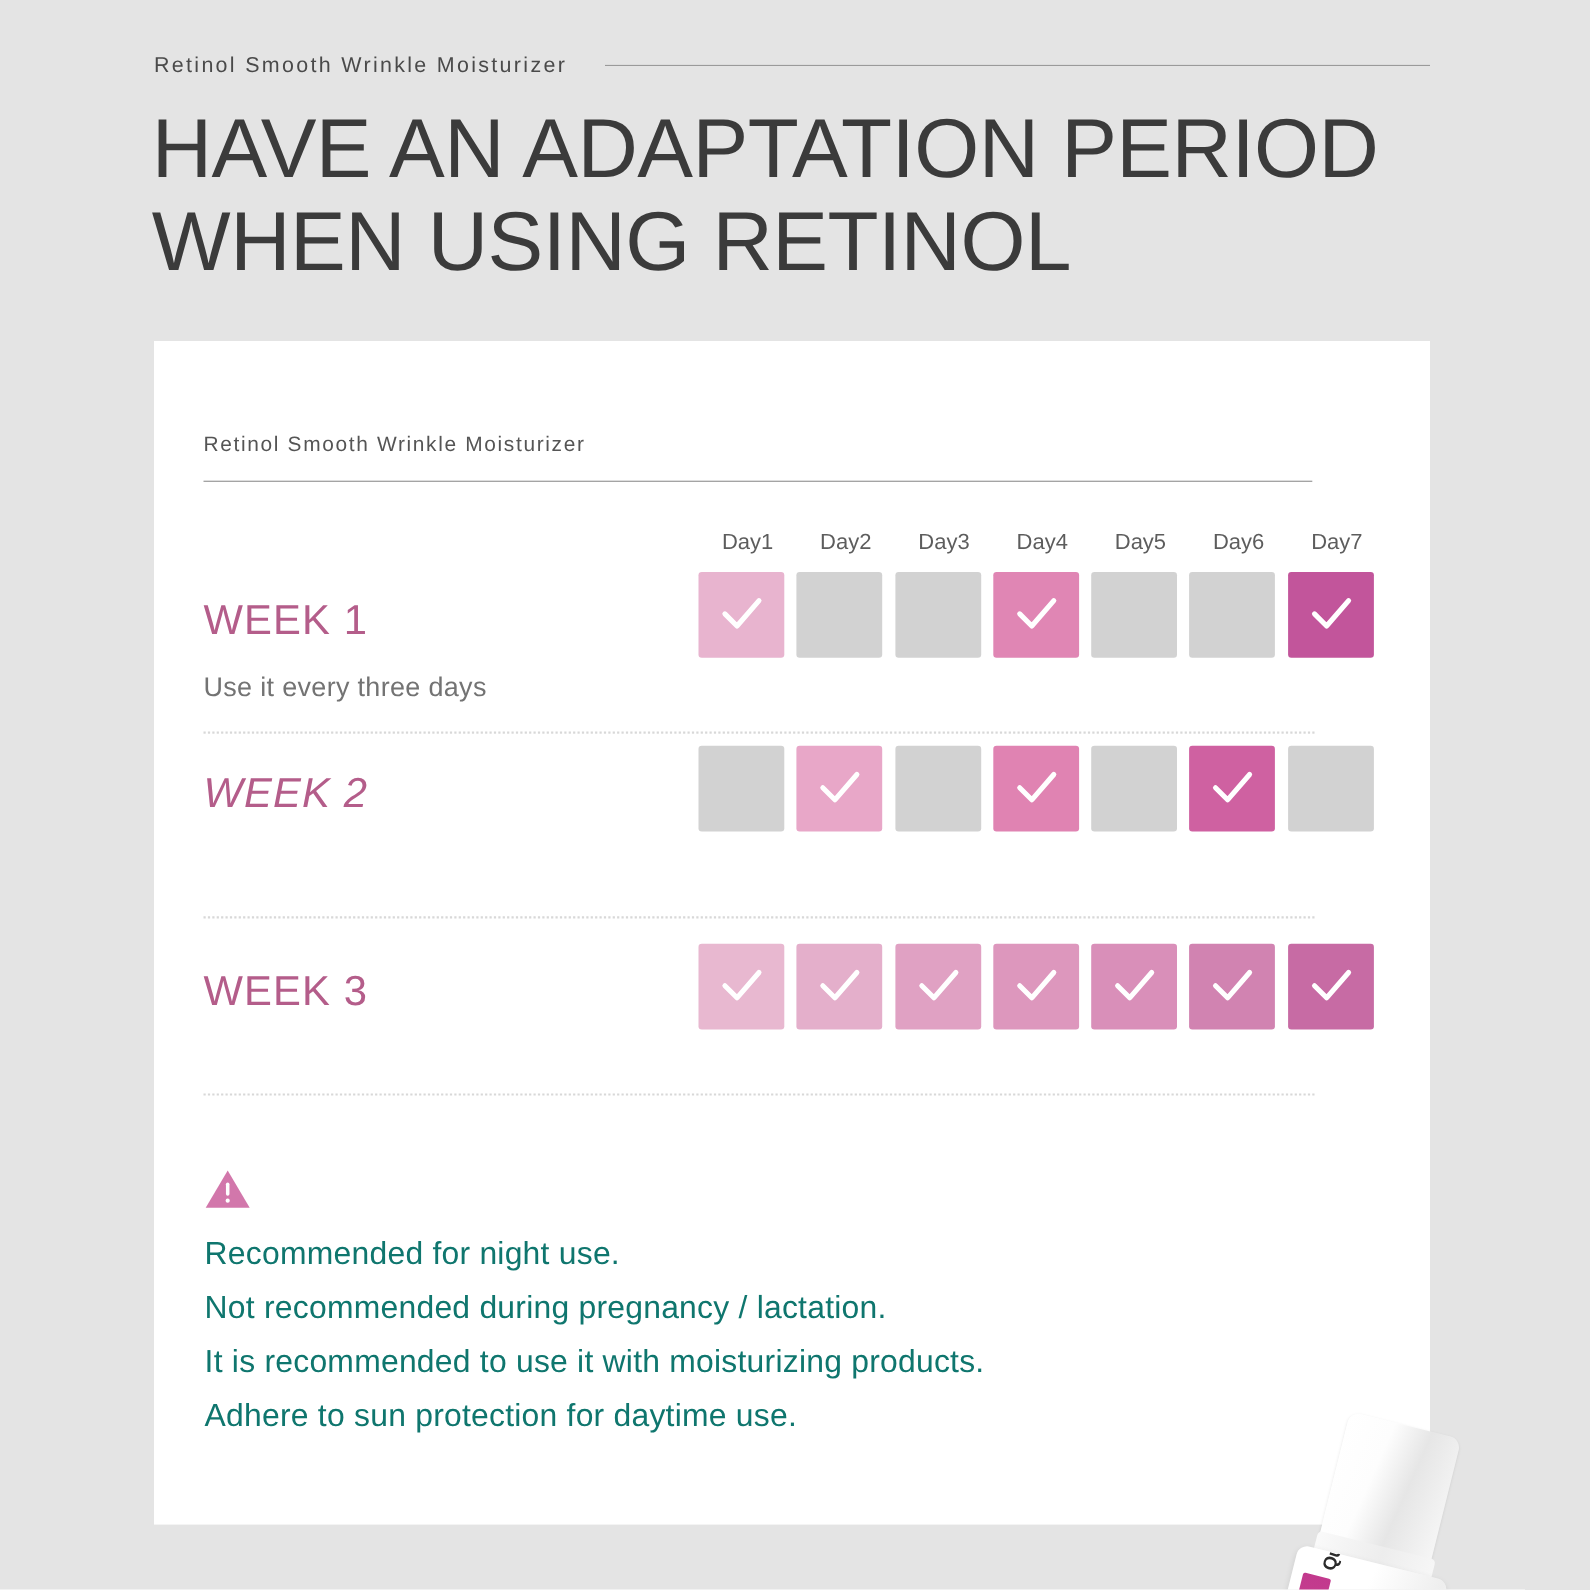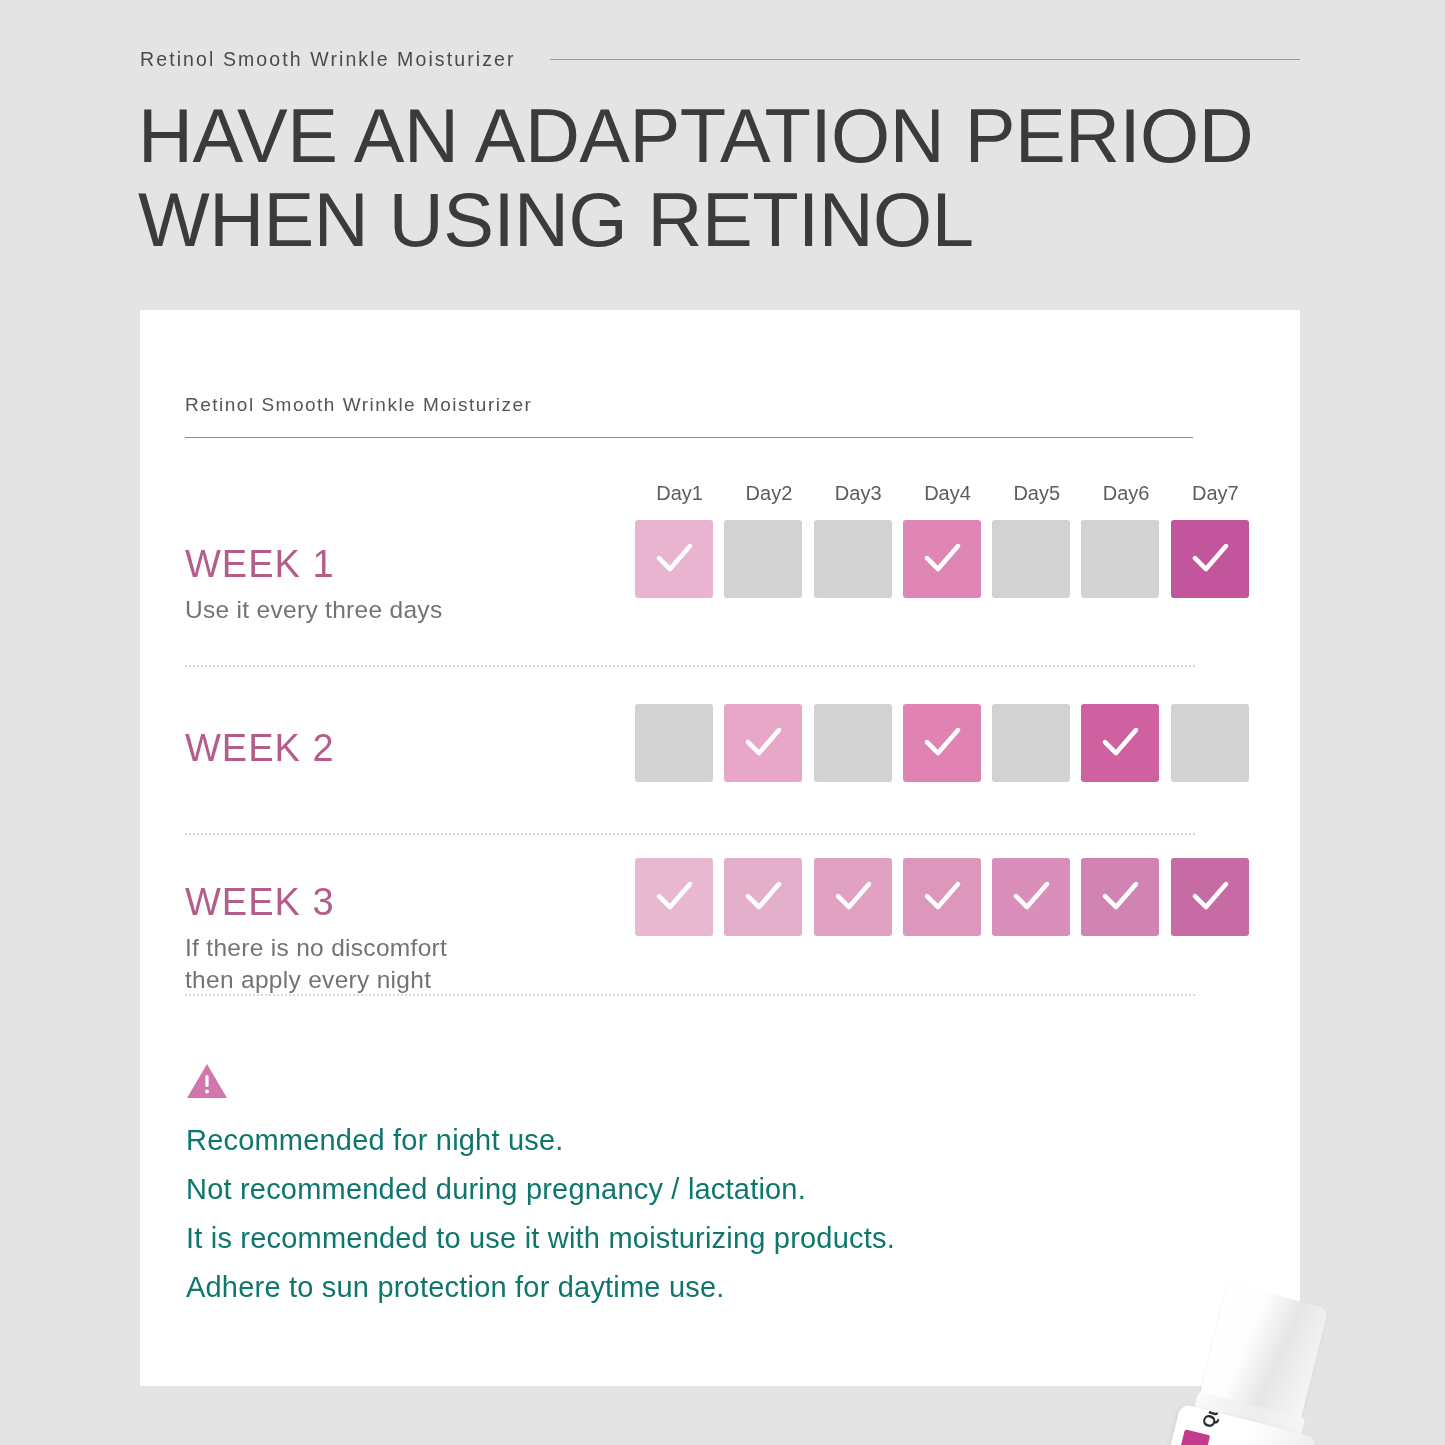--- a/index.html
+++ b/index.html
@@ -98,39 +98,39 @@
   }
 
   
   .week-row {
     position: absolute;
     left: 45px;
     width: 1075px;
     height: 150px;
   }
   .week-row.w1 { top: 210px; }
-  .week-row.w2 { top: 394px; }
+  .week-row.w2 { top: 368px; font-style: italic; }
   .week-row.w3 { top: 548px; }
 
   .week-label {
     position: absolute;
     left: 0;
     top: 6px;
     width: 430px;
   }
   .week-title {
     font-size: 38px;
     color: #b45d8a;
     letter-spacing: 1px;
     font-weight: 400;
     line-height: 44px;
     margin-top: 16px;
   }
   .week-sub {
-    margin-top: 8px;
+    margin-top: 24px;
     font-size: 24.5px;
     color: #737373;
     line-height: 32px;
     letter-spacing: 0.3px;
   }
 
   .boxes {
     position: absolute;
     left: 450px;
     top: 0px;
@@ -331,24 +331,20 @@
         </div>
         <div class="box" style="background: rgb(210, 210, 210);"></div>
       </div>
   </div>
 
   <div class="divider d2"></div>
 
   <div class="week-row w3">
     <div class="week-label">
       <div class="week-title">WEEK 3</div>
-      <div class="week-sub">
-        <div>If there is no discomfort</div>
-        <div>then apply every night</div>
-      </div>
     </div>
     <div class="boxes">
         <div class="box" style="background: rgb(232, 184, 208);">
           <svg class="check" viewBox="0 0 46 46">
             <path d="M8 23 L19 34 L39 11" fill="none" stroke="#ffffff" stroke-width="4.6" stroke-linecap="round" stroke-linejoin="round"></path>
           </svg>
         </div>
         <div class="box" style="background: rgb(228, 175, 203);">
           <svg class="check" viewBox="0 0 46 46">
             <path d="M8 23 L19 34 L39 11" fill="none" stroke="#ffffff" stroke-width="4.6" stroke-linecap="round" stroke-linejoin="round"></path>

